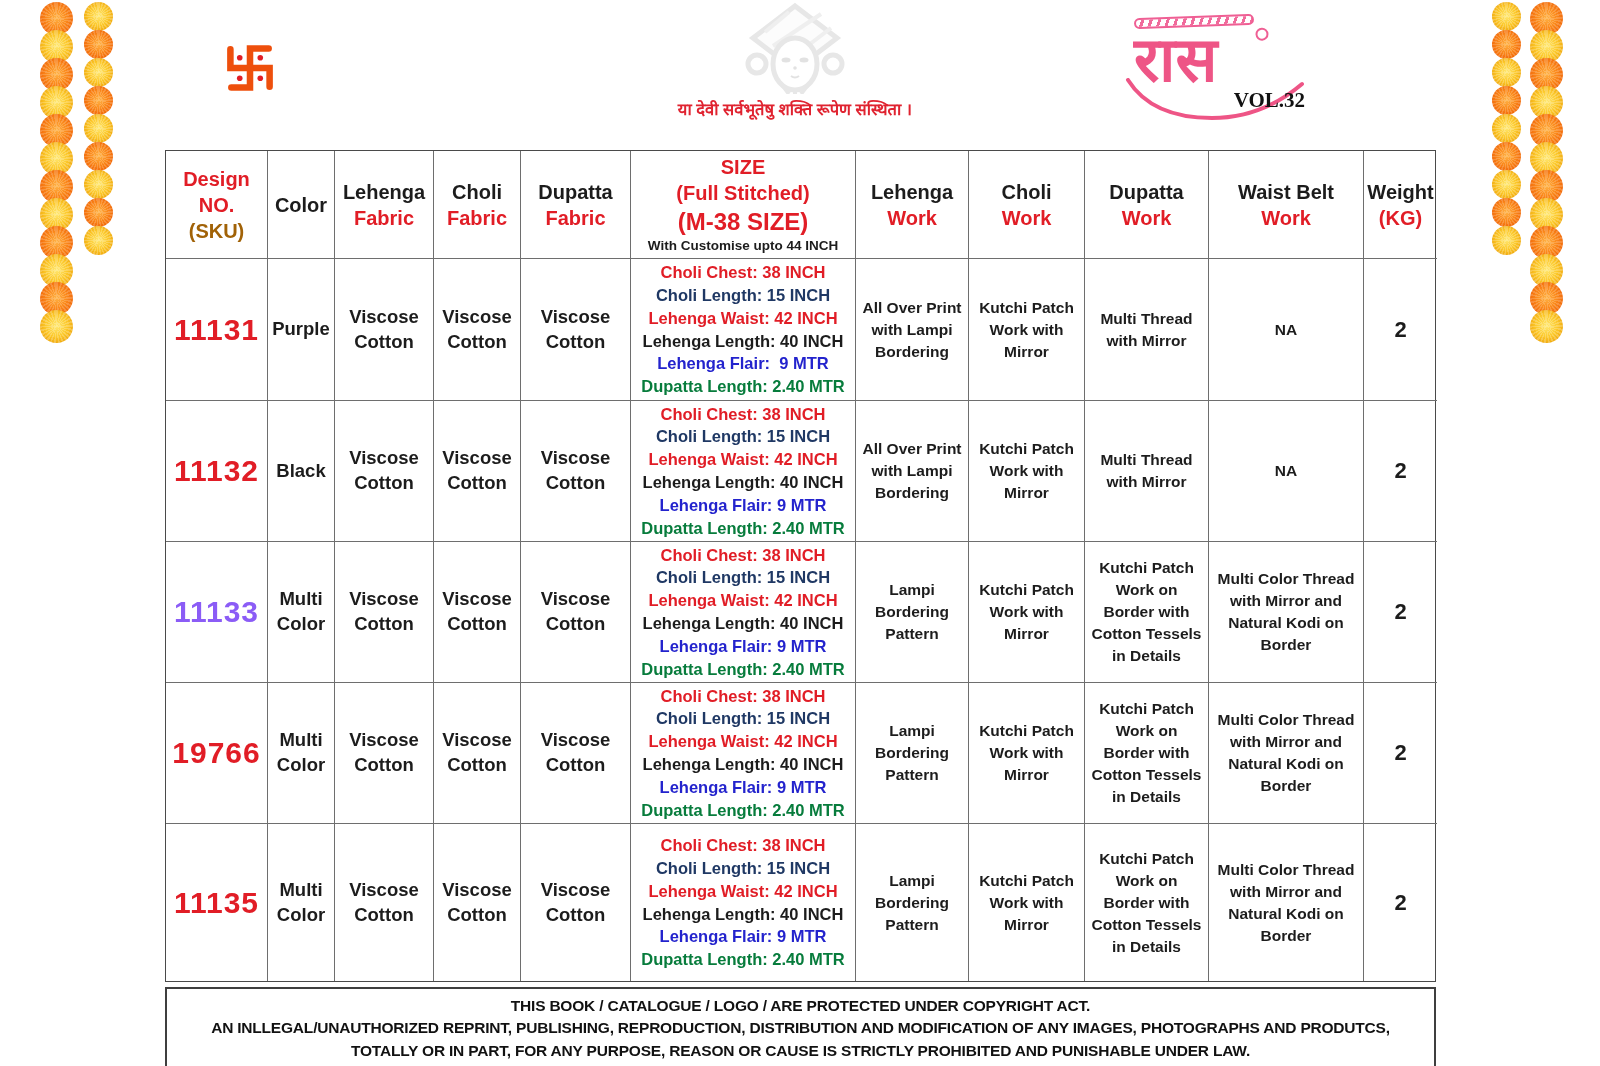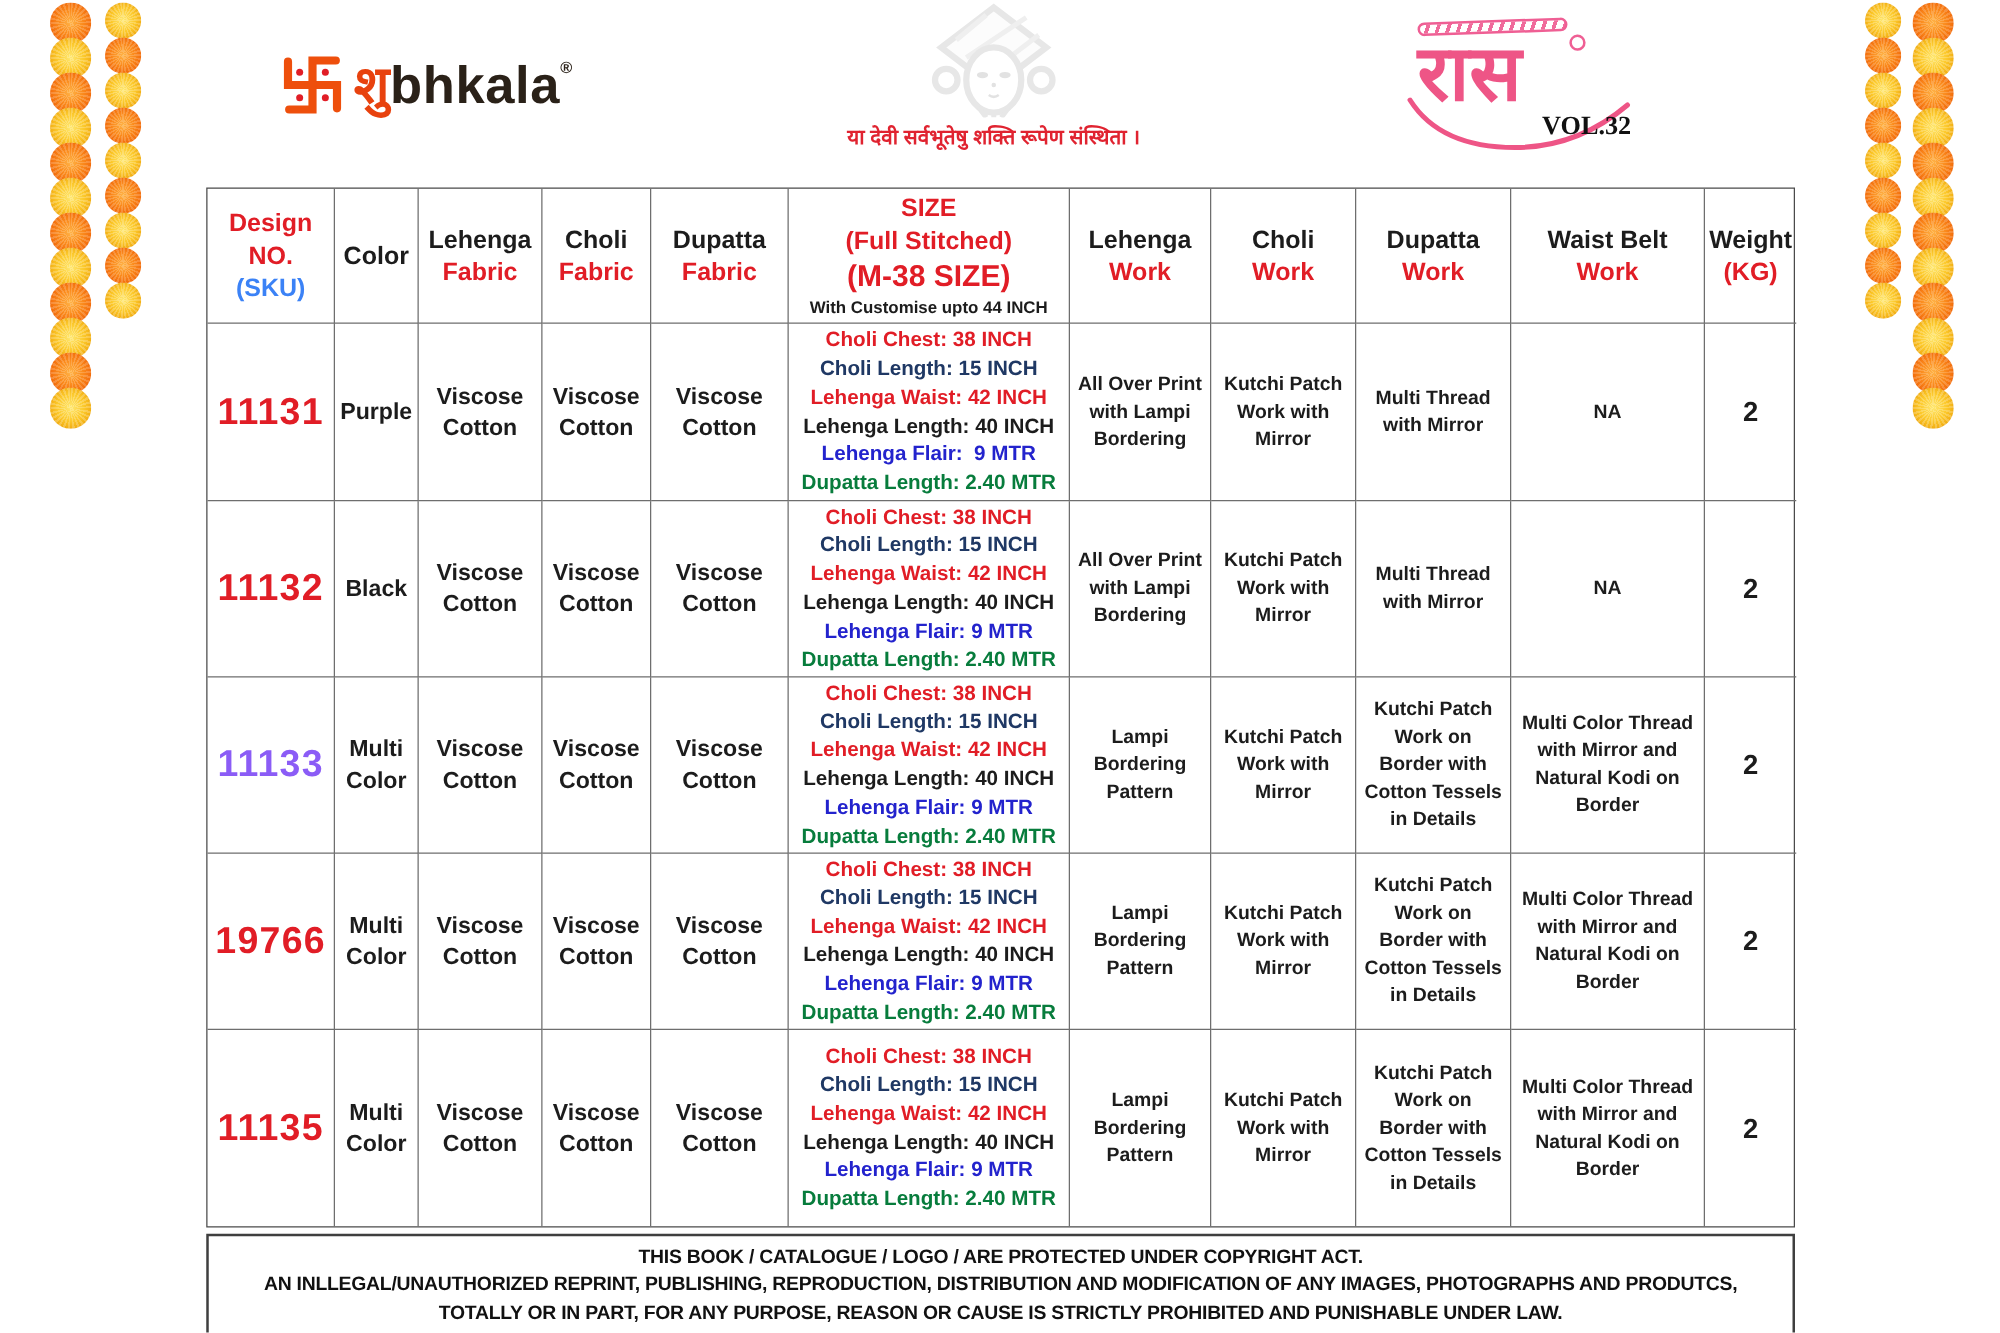--- a/index.html
+++ b/index.html
@@ -118,21 +118,20 @@
       <path d="M30 30 L30 51 L10 51"></path>
       <path d="M30 30 L9 30 L9 10"></path>
     </g>
     <g fill="#e11d26">
       <circle cx="19" cy="19" r="3"></circle>
         <circle cx="41" cy="19" r="3"></circle>
       <circle cx="19" cy="41" r="3"></circle>
         <circle cx="41" cy="41" r="3"></circle>
     </g>
   </svg>
-  <div class="logo-text"><span class="shu">शु</span><span>bhkala</span><sup>®</sup></div>
 </div>
 
 <div id="center-brand">
   <svg width="180" height="92" viewBox="0 0 180 92">
     <g fill="none" stroke="#e7e7e7" stroke-width="5">
       <polygon points="90,4 132,36 90,68 48,36" fill="#fcfcfc"></polygon>
       <path d="M60 30 L84 10 M68 44 L116 12 M84 58 L126 26" stroke="#efefef" stroke-width="4"></path>
       <ellipse cx="90" cy="62" rx="22" ry="26" fill="#ffffff"></ellipse>
       <circle cx="52" cy="62" r="9"></circle>
       <circle cx="128" cy="62" r="9"></circle>
@@ -155,21 +154,21 @@
     <path d="M6 2 Q30 40 90 40 Q140 40 180 6" stroke="#ee5586" stroke-width="4" fill="none" stroke-linecap="round"></path>
   </svg>
   <div class="vol">VOL.32</div>
 </div>
 
 <div id="sheet">
   <div id="catalog-table">
       <div class="cell">
         <div class="hl" style="color: rgb(225, 29, 38);">Design</div>
         <div class="hl" style="color: rgb(225, 29, 38);">NO.</div>
-        <div class="hl" style="color: #3b82f6;">(SKU)</div>
+        <div class="hl" style="color: #a16207;">(SKU)</div>
       </div>
       <div class="cell">
         <div class="hl" style="color: rgb(28, 28, 28);">Color</div>
       </div>
       <div class="cell">
         <div class="hl" style="color: rgb(28, 28, 28);">Lehenga</div>
         <div class="hl" style="color: rgb(225, 29, 38);">Fabric</div>
       </div>
       <div class="cell">
         <div class="hl" style="color: rgb(28, 28, 28);">Choli</div>

